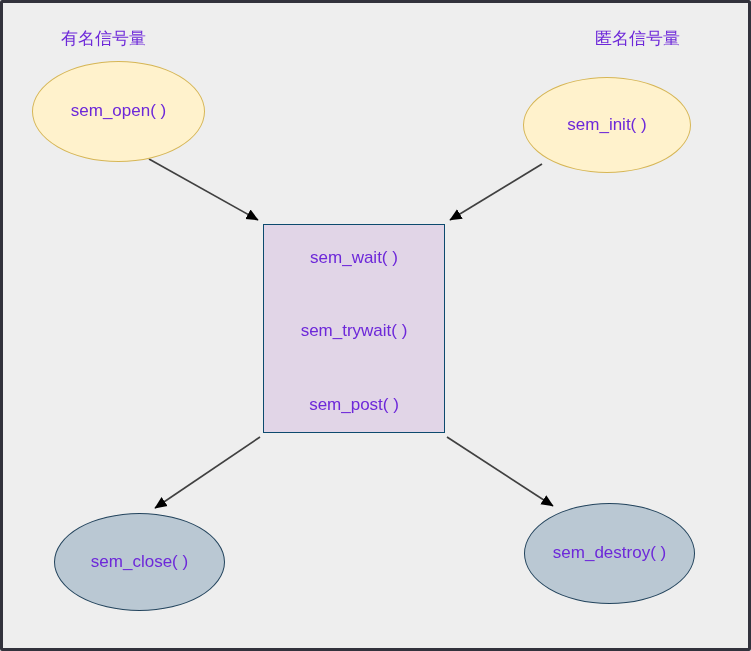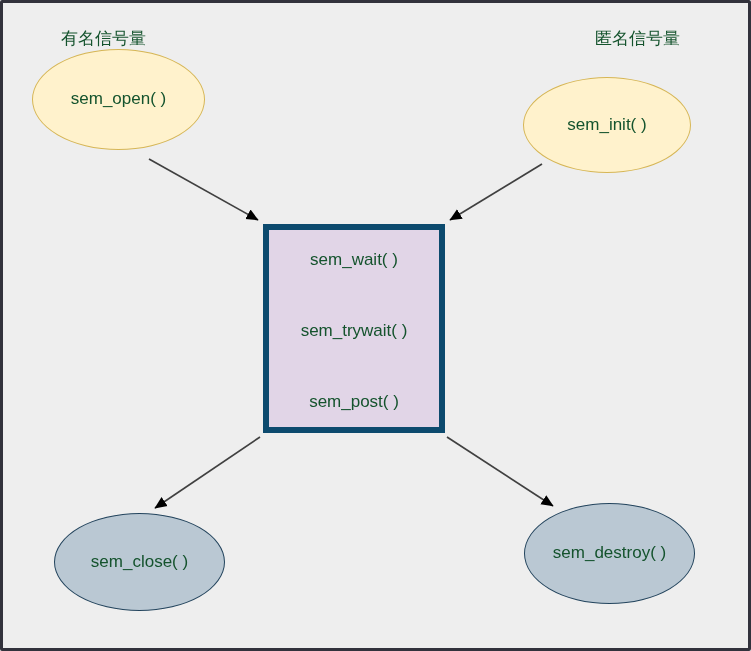--- a/index.html
+++ b/index.html
@@ -6,44 +6,44 @@
   html, body { background: #ffffff; }
   .canvas {
     position: relative;
     width: 751px;
     height: 651px;
     background: #eeeeee;
     border: 3px solid #32323c;
     border-radius: 2px;
     overflow: hidden;
     font-family: "Liberation Sans", "DejaVu Sans", sans-serif;
-    color: #14532d;
+    color: #6d28d9;
   }
   .edges {
     position: absolute;
     left: 0; top: 0;
     width: 751px; height: 651px;
     pointer-events: none;
   }
   .node {
     position: absolute;
     display: flex;
     flex-direction: column;
     align-items: center;
     justify-content: center;
     text-align: center;
     font-size: 17px;
     line-height: 1.2;
   }
   .ellipse { border-radius: 50%; }
   .yellow { background: #fff2cc; border: 1px solid #d6b656; }
-  .purple { background: #e1d5e7; border: 6px solid #0c4a6e; gap: 44px; }
+  .purple { background: #e1d5e7; border: 1px solid #0c4a6e; gap: 44px; }
   .bluegray { background: #bac8d3; border: 1px solid #23445d; }
 
-  .node-sem-open   { left: 29px;  top: 46px;  width: 173px; height: 101px; }
+  .node-sem-open   { left: 29px;  top: 58px;  width: 173px; height: 101px; }
   .node-sem-init   { left: 520px; top: 74px;  width: 168px; height: 96px;  }
   .node-core       { left: 260px; top: 221px; width: 182px; height: 209px;
                      justify-content: space-evenly; padding: 14px 0 8px 0; }
   .node-close      { left: 51px;  top: 510px; width: 171px; height: 98px; gap: 20px; }
   .node-destroy    { left: 521px; top: 500px; width: 171px; height: 101px; }
 
   .float-label {
     position: absolute;
     font-size: 17px;
     white-space: nowrap;

